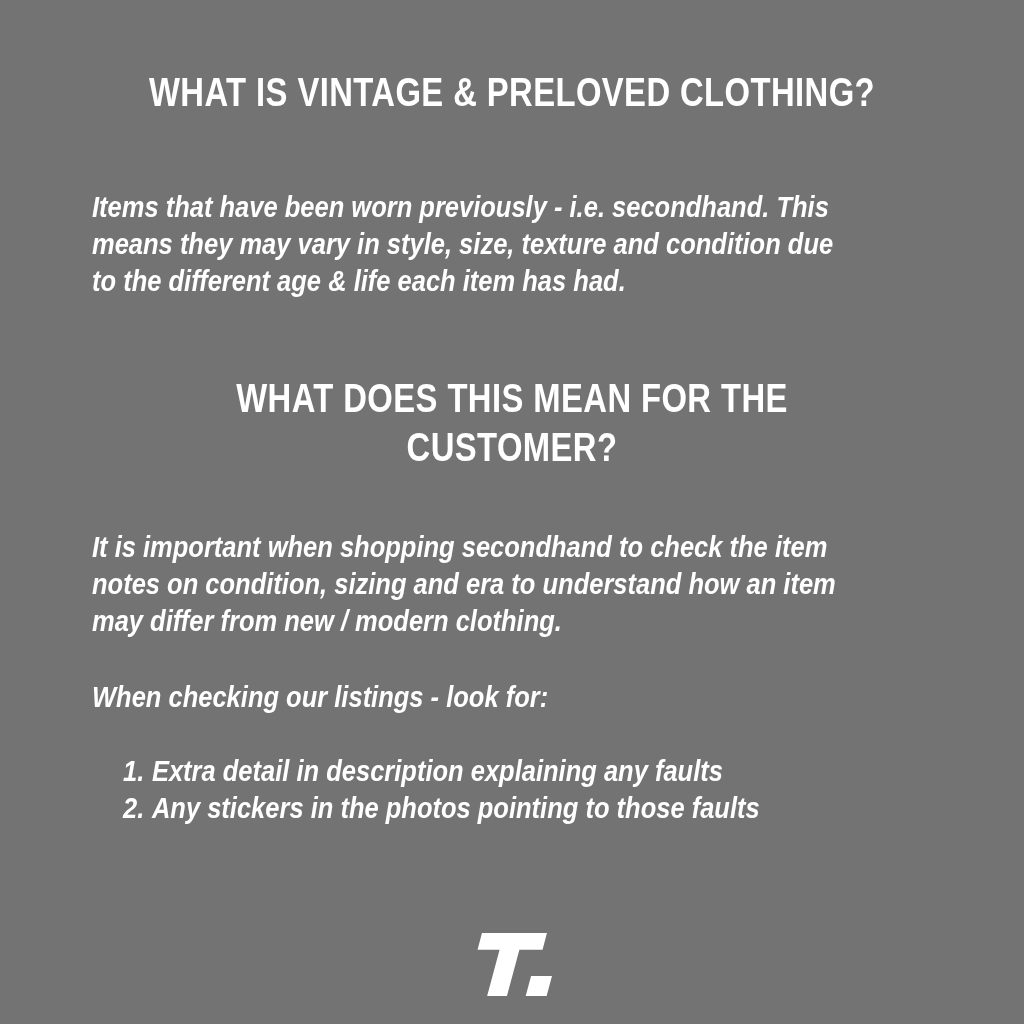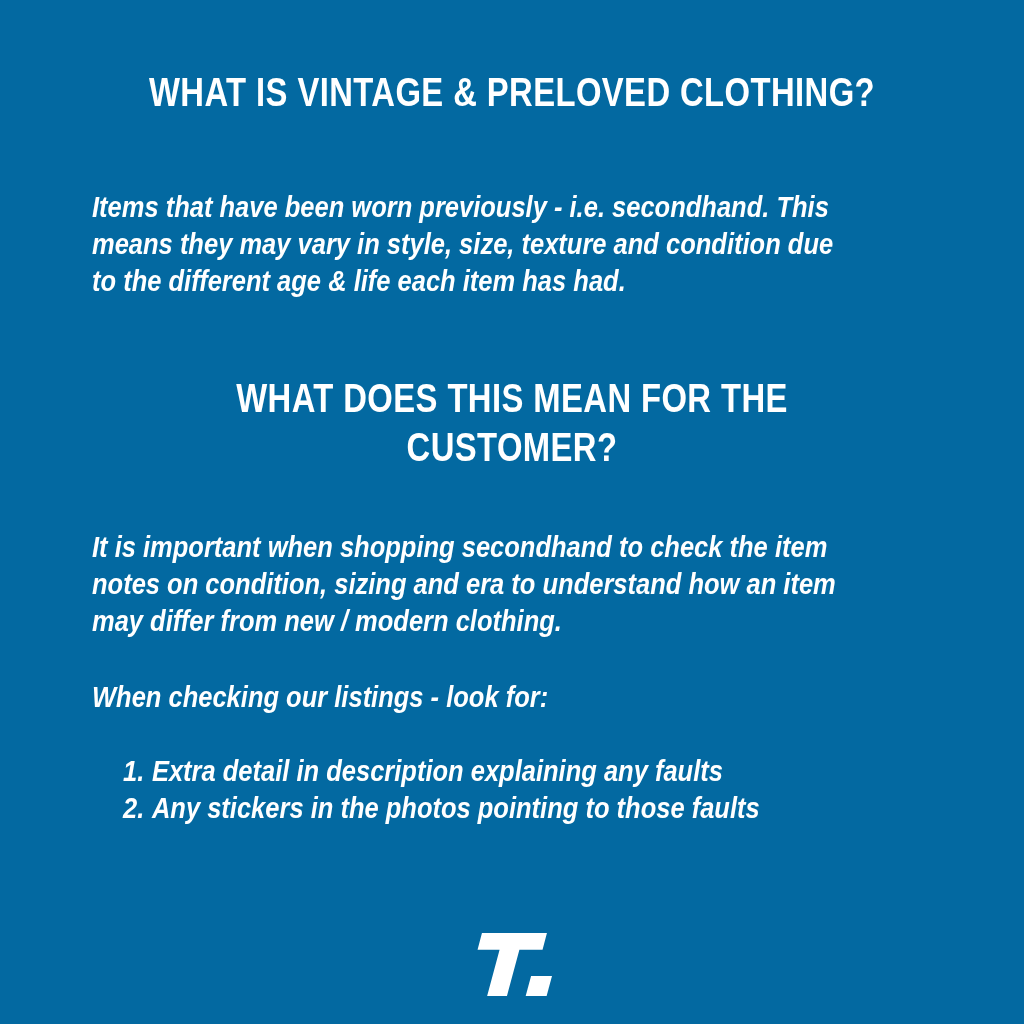--- a/index.html
+++ b/index.html
@@ -11,21 +11,21 @@
     height: 1024px;
     background: #000000;
     position: relative;
     overflow: hidden;
     font-family: "Liberation Sans", sans-serif;
     color: #ffffff;
   }
   .canvas {
     position: absolute;
     inset: 0;
-    background: #0369a1;
+    background: #737373;
     text-decoration: underline;
   }
   .heading {
     position: absolute;
     width: 100%;
     left: 0;
     text-align: center;
     font-weight: bold;
     font-size: 40px;
     line-height: 49px;

